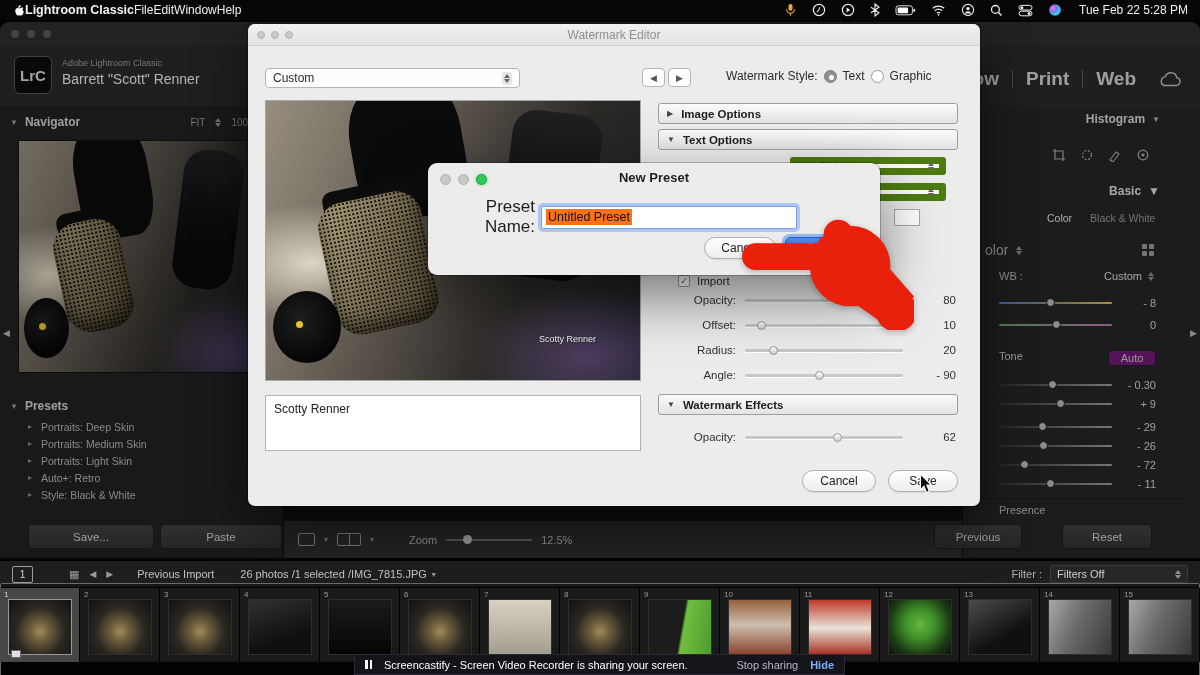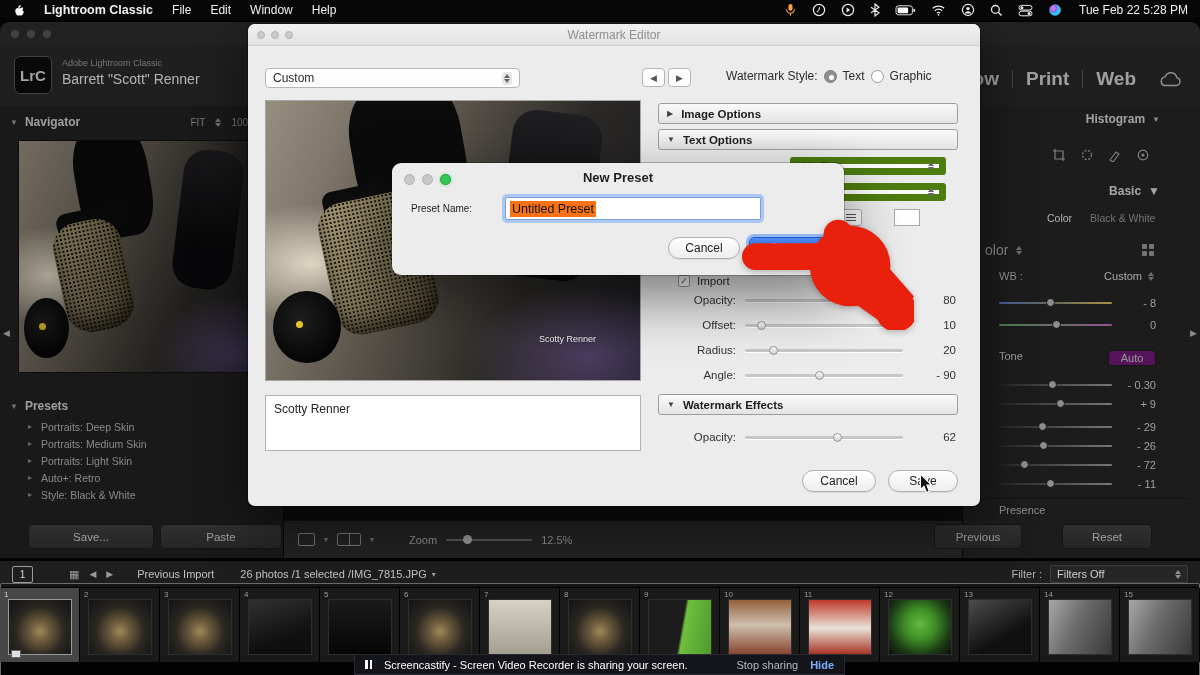--- a/index.html
+++ b/index.html
@@ -3,21 +3,21 @@
 <meta charset="utf-8">
 <style>
   *{margin:0;padding:0;box-sizing:border-box}
   html,body{width:1200px;height:675px;overflow:hidden;background:#000;
     font-family:"Liberation Sans",sans-serif;}
   .screen{position:relative;width:1200px;height:675px;background:#040404;overflow:hidden}
 
   
   .menubar{position:absolute;top:0;left:0;width:100%;height:20px;background:#070707;
     color:#f1f1f1;font-size:12px;display:flex;align-items:center;padding:0 12px;z-index:50}
-  .mb-left{display:flex;align-items:flex-start;gap:19px}
+  .mb-left{display:flex;align-items:flex-start;}
   .mb-app{font-weight:bold;font-size:12.5px}
   .mb-right{margin-left:auto;display:flex;align-items:center;gap:15px}
   .mb-right svg{display:block}
   .mb-clock{font-size:12px;margin-left:2px}
 
   
   .lr-titlebar{position:absolute;top:22px;left:0;width:100%;height:24px;background:#2d2d2d;
     border-radius:9px 9px 0 0;z-index:1}
   .tl-dots{position:absolute;left:11px;top:8px;display:flex;gap:8px}
   .tl-dots i{width:8px;height:8px;border-radius:50%;background:#585858}
@@ -228,32 +228,32 @@
   .ws-thumb{position:absolute;top:-3px;width:9px;height:9px;border-radius:50%;margin-left:-4px;
     background:linear-gradient(#fefefe,#cfcfcf);border:1px solid #969696}
   .ws-val{margin-left:auto;min-width:34px;text-align:right;font-size:11.5px;color:#333;padding-right:2px}
   .mac-btn{background:linear-gradient(#fff,#ededed);border:1px solid #b0b0b0;border-radius:11px;
     font-size:12px;color:#222;display:flex;align-items:center;justify-content:center;
     box-shadow:0 1px 1px rgba(0,0,0,.08)}
   .wmd-cancel{position:absolute;left:554px;top:446px;width:74px;height:22px}
   .wmd-save{position:absolute;left:640px;top:446px;width:70px;height:22px}
 
   
-  .npd{position:absolute;left:392px;top:163px;width:452px;height:112px;background:#ececec;
+  .npd{position:absolute;left:428px;top:163px;width:452px;height:112px;background:#ececec;
     border-radius:9px;box-shadow:0 22px 60px rgba(0,0,0,.5),0 0 0 1px rgba(0,0,0,.22);
     z-index:20;color:#1e1e1e}
   .np-dots{position:absolute;left:12px;top:11px;display:flex;gap:7px}
   .np-dots i{width:11px;height:11px;border-radius:50%}
   .l-gray{background:#c8c8c8;border:1px solid #b2b2b2}
   .l-green{background:#35c759;border:1px solid #24a244;box-shadow:0 0 3px rgba(53,199,89,.7)}
   .np-title{position:absolute;top:7px;left:0;width:100%;text-align:center;font-weight:bold;
     font-size:13px}
   .np-row{position:absolute;left:0;top:34px;width:100%;display:flex;align-items:center;
     padding-left:19px}
-  .np-lbl{width:88px;font-size:10px;margin-right:6px}
+  .np-lbl{width:88px;text-align:right;font-size:17px;margin-right:6px}
   .np-input{width:256px;height:23px;background:#fff;border:1px solid #7f9fd7;border-radius:2px;
     box-shadow:0 0 0 3px rgba(96,156,255,.45);display:flex;align-items:center;padding:0 4px;
     font-size:12.5px;color:#111}
   .np-sel{background:#f97316;padding:1px 2px}
   .np-btns{position:absolute;right:17px;top:74px;display:flex;gap:9px}
   .np-cancel{width:72px;height:22px}
   .np-create{width:78px;height:22px;border-radius:5px;color:#fff;font-size:12px;
     display:flex;align-items:center;justify-content:center;
     background:linear-gradient(#4d8df5,#2264dd);border:1px solid #1f5bc8;
     box-shadow:0 0 0 3px rgba(77,141,245,.55)}

